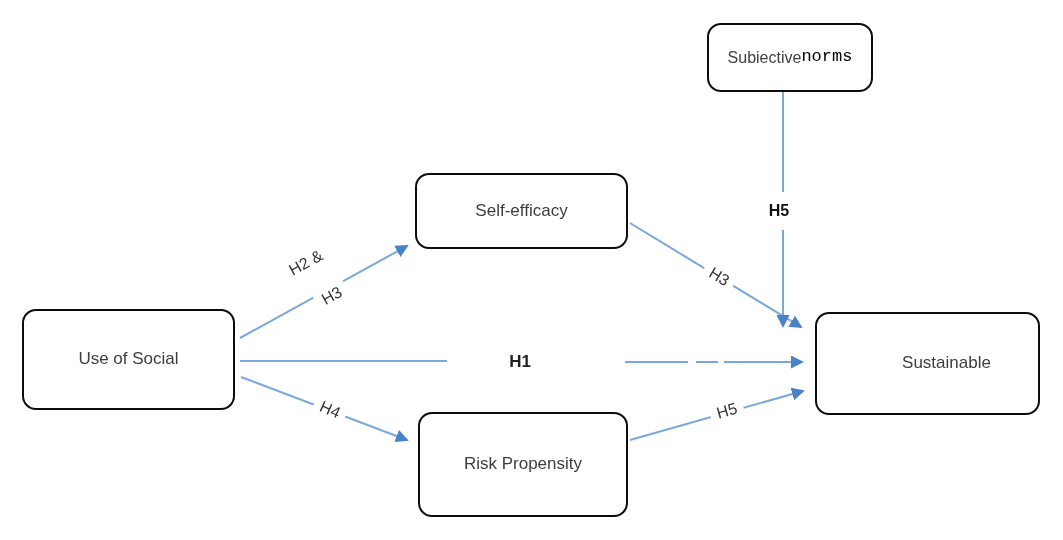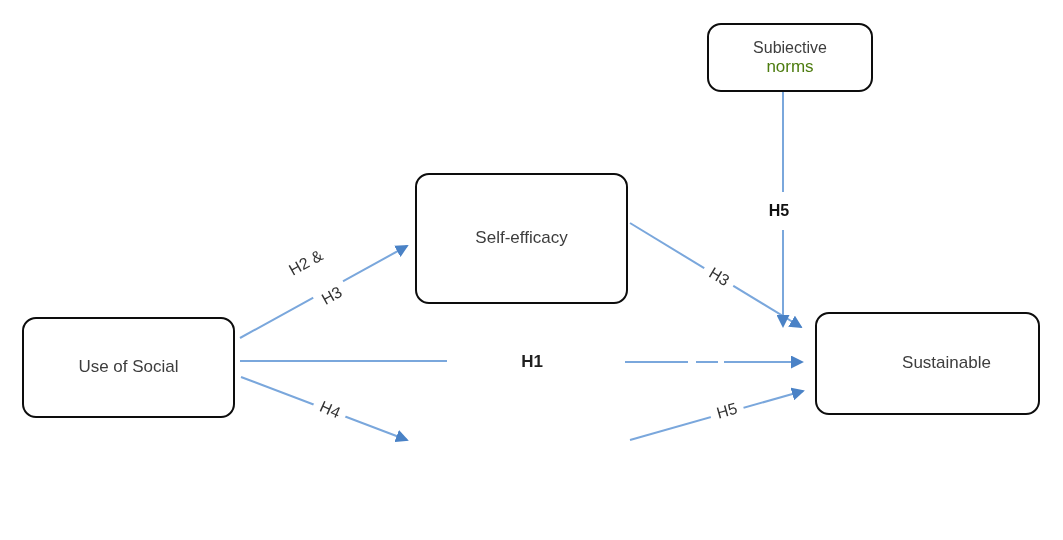--- a/index.html
+++ b/index.html
@@ -16,21 +16,21 @@
     left: 0; top: 0;
     width: 1063px; height: 540px;
     z-index: 1;
   }
   .node {
     position: absolute;
     background: #ffffff;
     border: 2.5px solid var(--box_border, #0d0d0d);
     border-radius: 14px;
     display: flex;
-    flex-direction: column;
+    flex-direction: row;
     align-items: center;
     justify-content: center;
     text-align: center;
     color: var(--box_text, #3d3d3d);
     font-size: 17px;
     z-index: 3;
     box-sizing: border-box;
   }
   .node .nline { line-height: 1.2; }
   .node .wide-line { line-height: 2.6; }
@@ -45,22 +45,22 @@
     transform: translate(-50%, -50%);
   }
   .edge-label.rot-a1a { transform: translate(-50%,-50%) rotate(-29deg); }
   .edge-label.rot-a1b { transform: translate(-50%,-50%) rotate(-29deg); }
   .edge-label.rot-a3  { transform: translate(-50%,-50%) rotate(24deg); }
   .edge-label.rot-a4  { transform: translate(-50%,-50%) rotate(31deg); }
   .edge-label.rot-a6  { transform: translate(-50%,-50%) rotate(-16deg); }
   .edge-label.plain-h1 { font-weight: 600; font-size: 17px; color: #1f1f1f; padding: 2px 10px; }
   .edge-label.bold-h5 { font-weight: 700; font-size: 16px; color: #111111; padding: 10px 8px; }
   #sn-line2 {
-    font-family: Liberation Sans, sans-serif;
-    color: #4d7c0f;
+    font-family: Liberation Mono, monospace;
+    color: #000000;
     font-size: 17px;
   }
   .arrow-line { stroke: var(--arrow_line, #7aa7dc); stroke-width: 2; fill: none; }
 </style>
 </head>
 <body>
 
 <div id="canvas">
 
   <svg id="arrow-layer" viewBox="0 0 1063 540" xmlns="http://www.w3.org/2000/svg">
@@ -81,37 +81,40 @@
 
     <line class="arrow-line" x1="630" y1="223" x2="801" y2="327" marker-end="url(#ah)"></line>
 
     <line class="arrow-line" x1="783" y1="92" x2="783" y2="326" marker-end="url(#ah)"></line>
 
     <line class="arrow-line" x1="630" y1="440" x2="803" y2="391" marker-end="url(#ah)"></line>
   </svg>
 
   <span class="edge-label rot-a1a" style="left:306px; top:263px;">H2 &amp;</span>
   <span class="edge-label rot-a1b" style="left:332px; top:296px;">H3</span>
-  <span class="edge-label plain-h1" style="left:532px; top:362px;">H1</span>
+  <span class="edge-label plain-h1" style="left:520px; top:362px;">H1</span>
   <span class="edge-label rot-a3" style="left:330px; top:410px;">H4</span>
   <span class="edge-label rot-a4" style="left:719px; top:277px;">H3</span>
   <span class="edge-label bold-h5" style="left:779px; top:211px;">H5</span>
   <span class="edge-label rot-a6" style="left:727px; top:411px;">H5</span>
 
   <div class="node" style="left:707px; top:23px; width:166px; height:69px; font-size:16px;">
     <div class="nline">Subiective</div>
     <div class="nline" id="sn-line2">norms</div>
   </div>
 
-  <div class="node" style="left:415px; top:173px; width:213px; height:131px;">
+  <div class="node" style="left:415px; top:173px; width:213px; height:76px;">
     <div class="nline">Self-efficacy</div>
   </div>
 
-  <div class="node" style="left:22px; top:309px; width:213px; height:101px;margin-top:8px;">
+  <div class="node" style="left:22px; top:309px; width:213px; height:101px;">
     <div class="wide-line">Use of Social</div>
   </div>
 
+  <div class="node" style="left:418px; top:412px; width:210px; height:105px;">
+    <div class="nline">Risk Propensity</div>
+  </div>
 
   <div class="node" style="left:815px; top:312px; width:225px; height:103px;padding-left:38px;">
     <div class="wide-line">Sustainable</div>
   </div>
 
 </div>
 
 </body></html>

